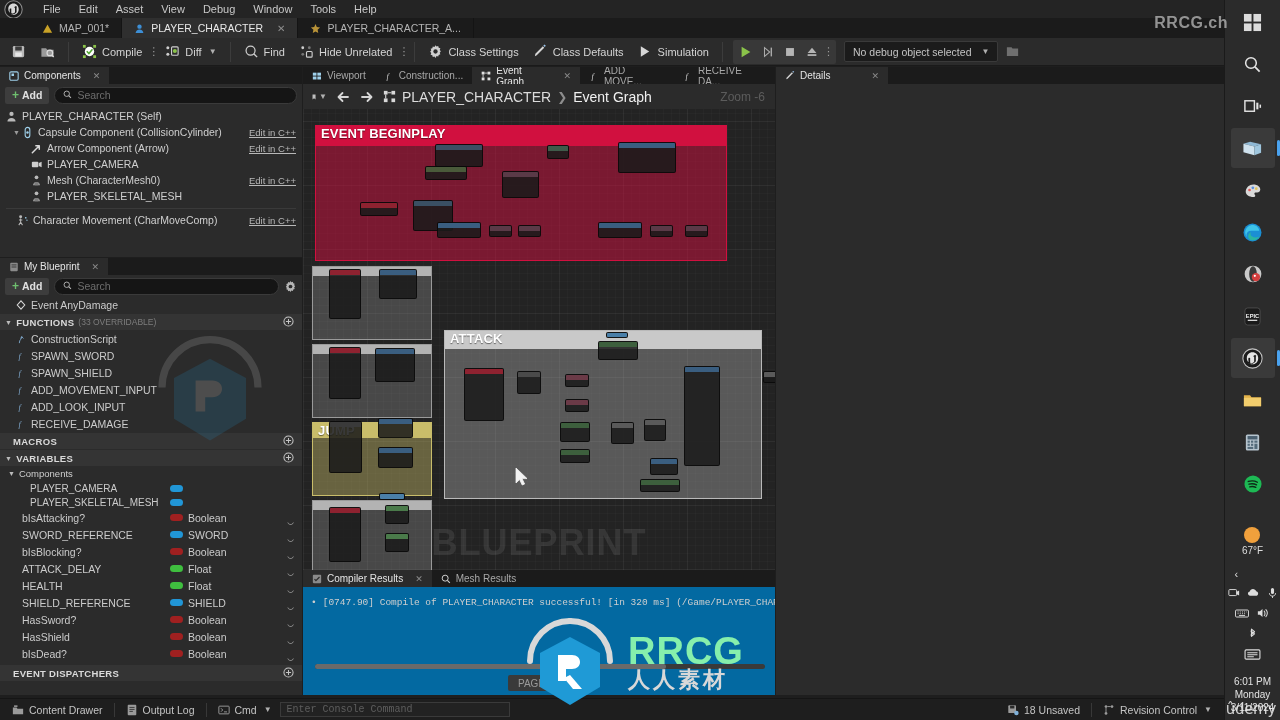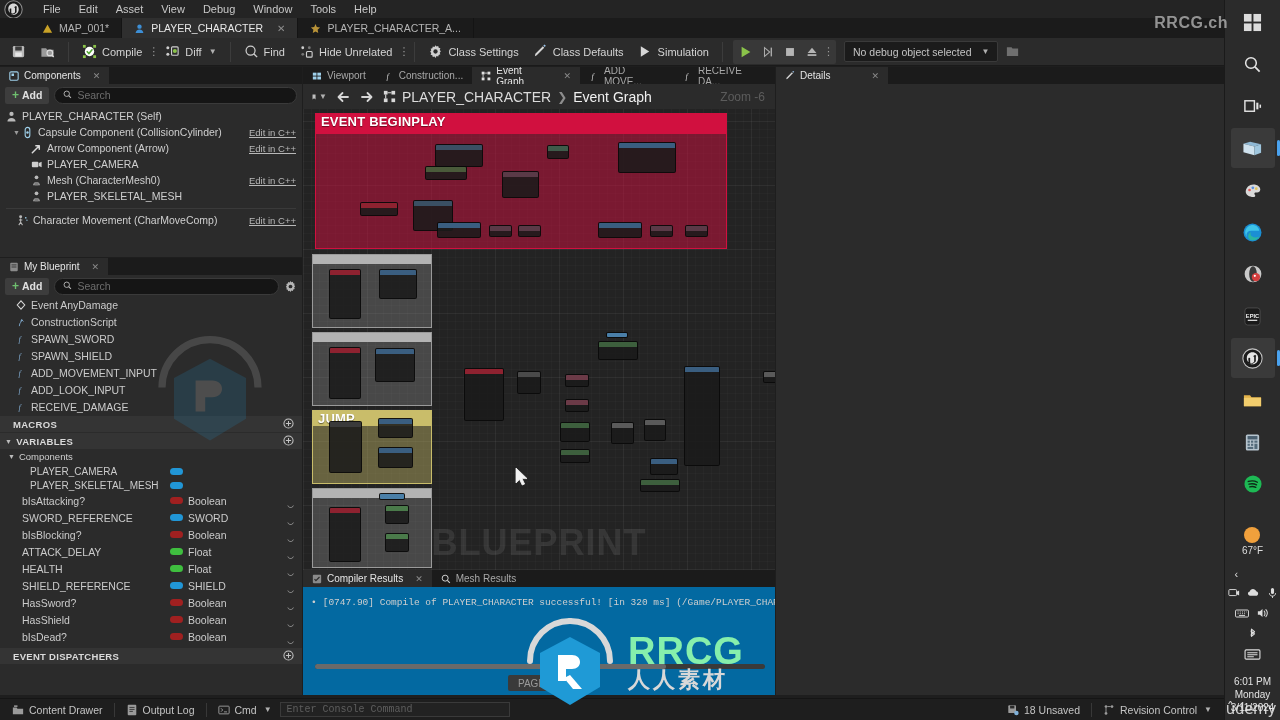--- a/index.html
+++ b/index.html
@@ -153,21 +153,21 @@
   .graph-canvas {
     flex:1; position:relative; overflow:hidden;
     background:
       repeating-linear-gradient(0deg, rgba(255,255,255,0.018) 0 1px, transparent 1px 8px),
       repeating-linear-gradient(90deg, rgba(255,255,255,0.018) 0 1px, transparent 1px 8px),
       repeating-linear-gradient(0deg, rgba(255,255,255,0.035) 0 1px, transparent 1px 64px),
       repeating-linear-gradient(90deg, rgba(255,255,255,0.035) 0 1px, transparent 1px 64px),
       #232323;
   }
   .bp-comment {
-    position:absolute; border:1px solid rgba(0,0,0,0.45);
+    position:absolute; border:1px solid rgba(0,0,0,0.45);margin-top:12px;
   }
   .bp-comment .ctitle {
     font-weight:bold; color:#fff; padding:1px 5px; font-size:13px;
     letter-spacing:0.2px; text-shadow:0 1px 1px rgba(0,0,0,.5); line-height:1.15;
   }
   .bp-node {
     position:absolute; border-radius:2px; background:#1b1b1bdd;
     border:1px solid rgba(0,0,0,0.6); overflow:hidden;
   }
   .bp-node .nh { height:5px; width:100%; }
@@ -610,20 +610,31 @@
     <div class="mb-list">
       <div class="mb-item">
         <span style="display:flex;">
           <svg width="10" height="10" viewBox="0 0 12 12">
               <path d="M6 1 L10.5 6 L6 11 L1.5 6 Z" fill="none" stroke="#d8d8d8" stroke-width="1.3"></path>
             </svg>
         </span>
         <span>Event AnyDamage</span>
       </div>
 
+      <div class="mb-section">
+        <span style="font-size:7px;color:#bbb;">▼</span>
+        <span>FUNCTIONS</span>
+        <span class="cnt">(33 OVERRIDABLE)</span>
+        <span class="addcircle">
+          <svg width="11" height="11" viewBox="0 0 12 12">
+              <circle cx="6" cy="6" r="5" fill="none" stroke="#c4c4c4" stroke-width="1.1"></circle>
+              <path d="M6 3.2v5.6M3.2 6h5.6" stroke="#c4c4c4" stroke-width="1.1"></path>
+            </svg>
+        </span>
+      </div>
 
       <div class="mb-item">
         <span style="display:flex;">
           <svg width="10" height="10" viewBox="0 0 12 12">
               <path d="M4 10.5 C4 6 7 7 7 3.5 M7 3.5 L5.4 5 M7 3.5 L8.6 5" stroke="#7fa8cc" stroke-width="1.1" fill="none" stroke-linecap="round"></path>
             </svg>
         </span>
         <span>ConstructionScript</span>
       </div>
       <div class="mb-item">
@@ -953,20 +964,25 @@
       <div class="bp-node" style="left:76px;top:384px;width:26px;height:7px;">
         <div class="nh" style="background:#4a7fa8;"></div>
         </div>
       <div class="bp-node" style="left:82px;top:396px;width:24px;height:19px;">
         <div class="nh" style="background:#4a7a4a;"></div>
         </div>
       <div class="bp-node" style="left:82px;top:424px;width:24px;height:19px;">
         <div class="nh" style="background:#4a7a4a;"></div>
         </div>
 
+      <div class="bp-comment" style="left:141px; top:209px; width:318px; height:169px; background:rgba(185,185,185,0.36); border-color:#b9b9b9;">
+        <div style="background:#c9c9c9; height:18px;">
+          <div class="ctitle" style="font-size:13px;">ATTACK</div>
+        </div>
+      </div>
       <div class="bp-node" style="left:161px;top:259px;width:40px;height:53px;">
         <div class="nh" style="background:#8e2230;"></div>
         </div>
       <div class="bp-node" style="left:214px;top:262px;width:24px;height:23px;">
         <div class="nh" style="background:#4a4a4a;"></div>
         </div>
       <div class="bp-node" style="left:262px;top:265px;width:24px;height:13px;">
         <div class="nh" style="background:#6b3a47;"></div>
         </div>
       <div class="bp-node" style="left:262px;top:290px;width:24px;height:13px;">

